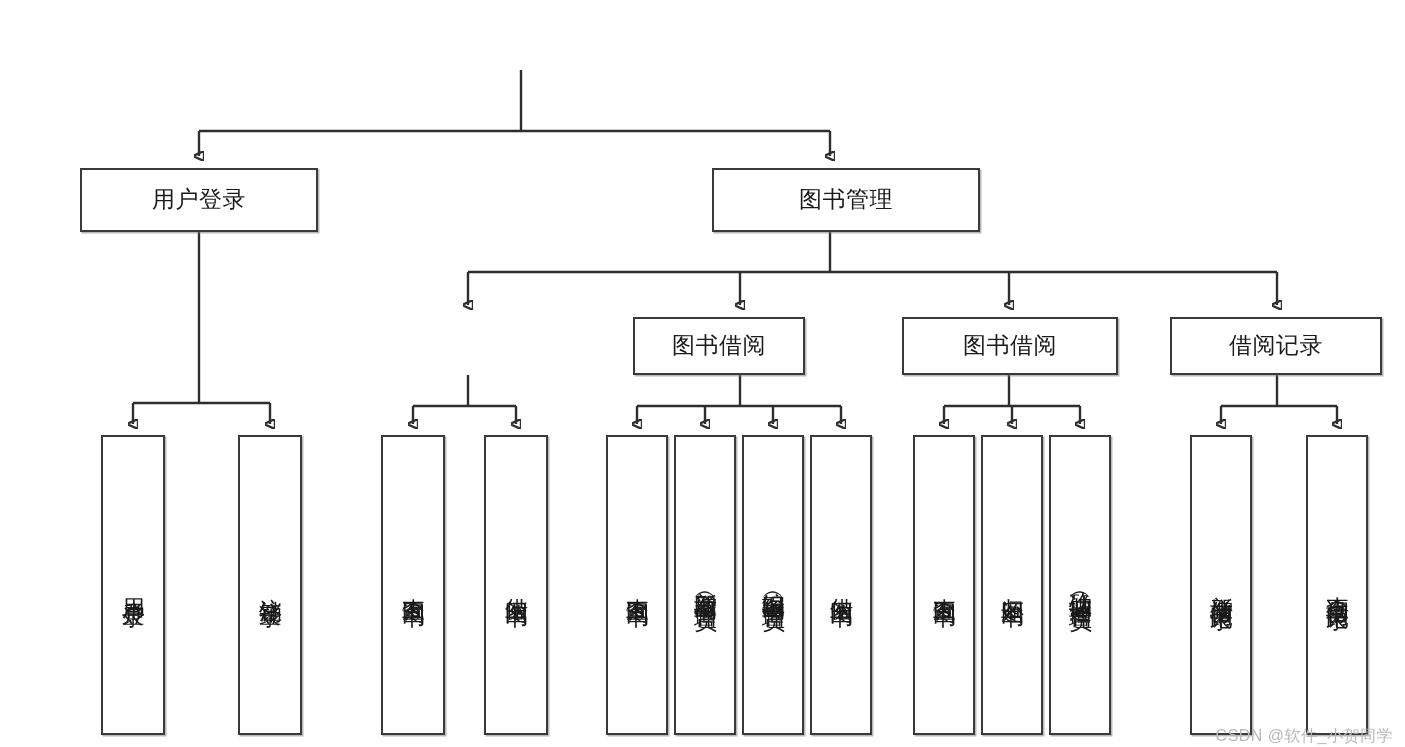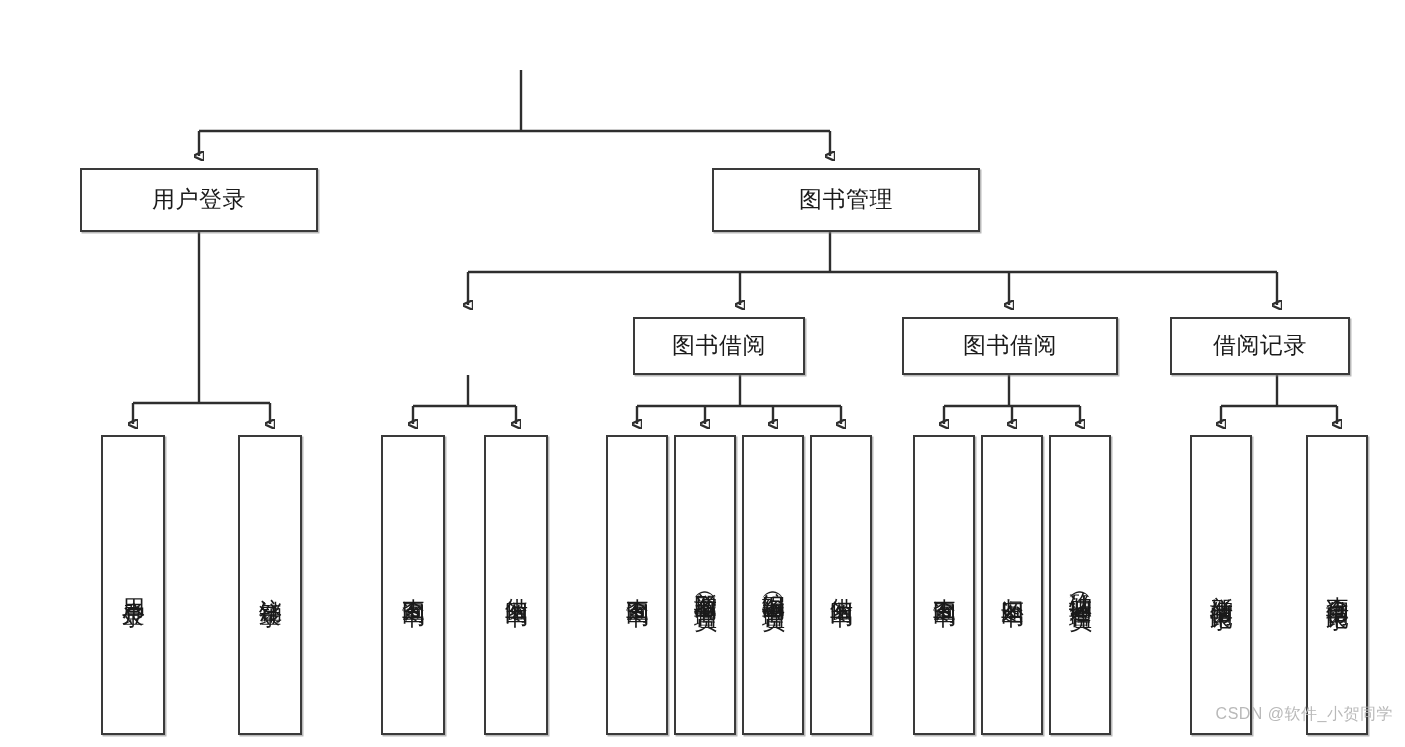--- a/index.html
+++ b/index.html
@@ -58,21 +58,21 @@
     pointer-events: none;
   }
   svg.connectors path, svg.connectors line {
     stroke: #2e2e2e;
     stroke-width: 2.4;
     fill: none;
   }
   .watermark {
     position: absolute;
     right: 12px;
-    bottom: 22px;
+    bottom: 0;
     font-size: 16px;
     color: #b9b9b9;
     letter-spacing: 0.5px;
     white-space: nowrap;
   }
 </style>
 </head>
 <body>
 
 <div id="diagram-root">
@@ -132,21 +132,21 @@
   <div class="node horizontal" style="left:712px; top:168px; width:268px; height:64px;">
     <span class="label">图书管理</span>
   </div>
 
   <div class="node horizontal" style="left:633px; top:317px; width:172px; height:58px;">
     <span class="label">图书借阅</span>
   </div>
   <div class="node horizontal" style="left:902px; top:317px; width:216px; height:58px;">
     <span class="label">图书借阅</span>
   </div>
-  <div class="node horizontal" style="left:1170px; top:317px; width:180px; height:58px;">
+  <div class="node horizontal" style="left:1170px; top:317px; width:212px; height:58px;">
     <span class="label">借阅记录</span>
   </div>
 
   <div class="node vertical" style="left:101px; top:435px; width:64px; height:300px;">
     <span class="label">用户登录</span>
   </div>
   <div class="node vertical" style="left:238px; top:435px; width:64px; height:300px;">
     <span class="label">注销登录</span>
   </div>
 

